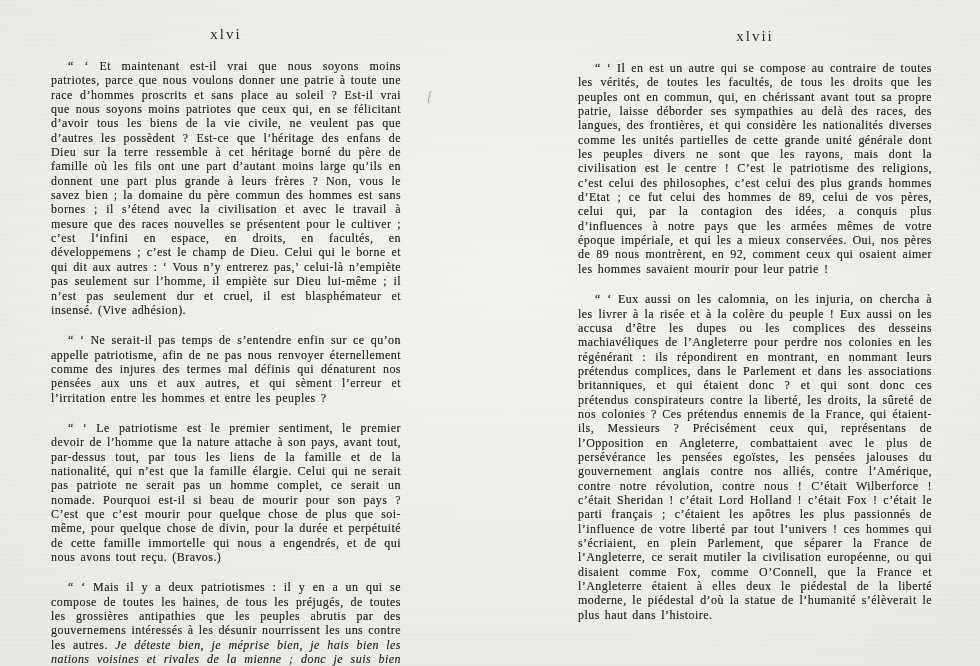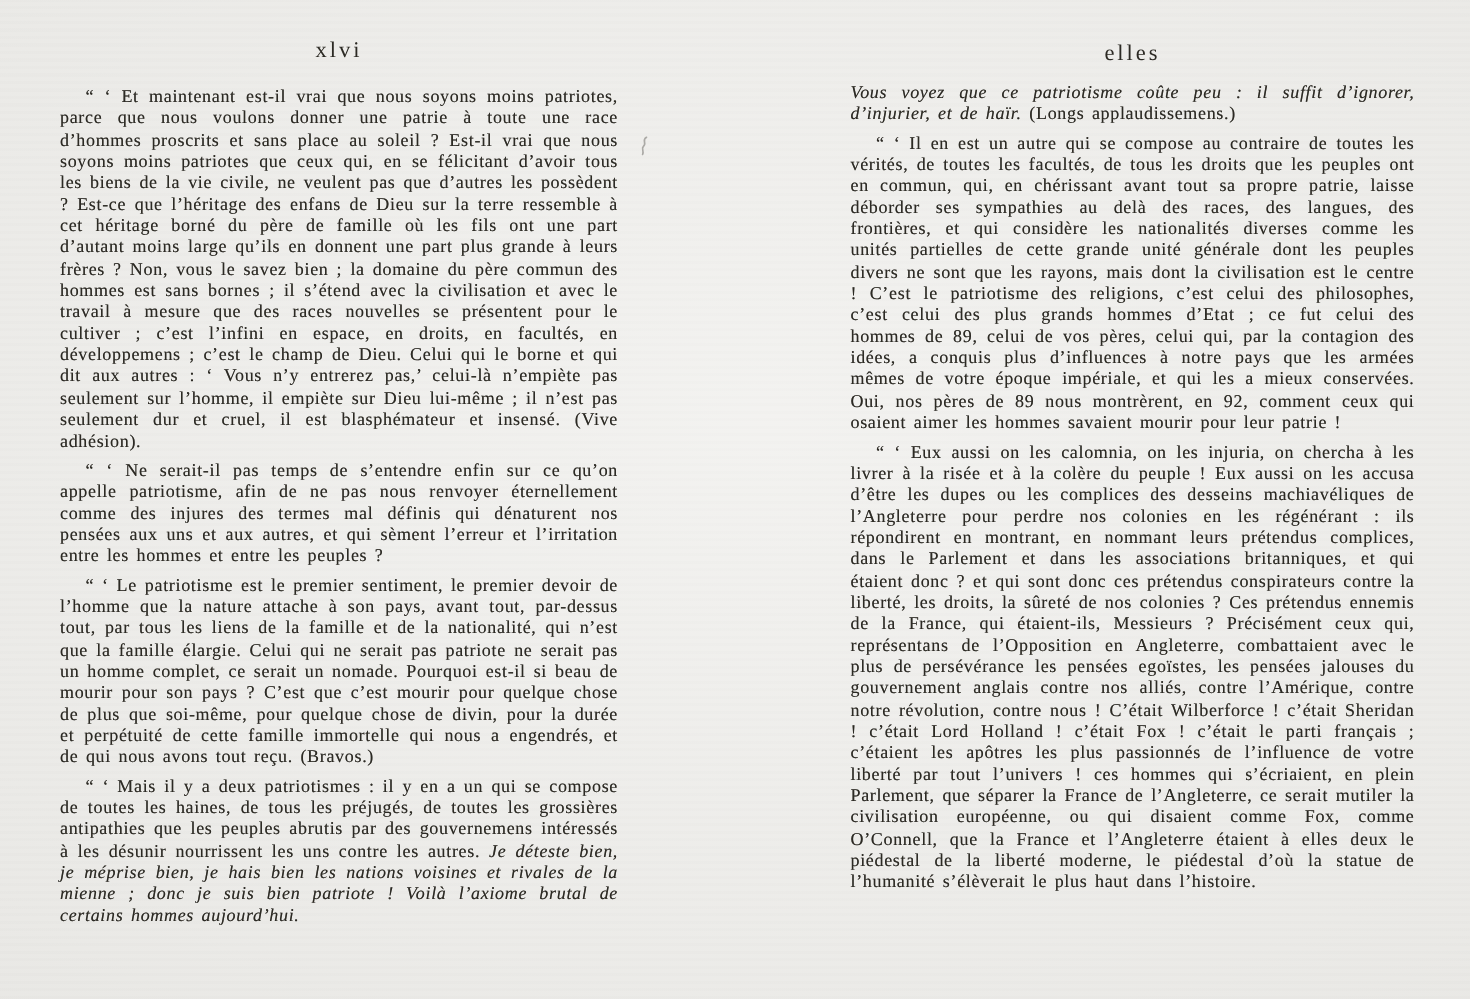--- a/index.html
+++ b/index.html
@@ -23,21 +23,21 @@
     text-align:center; font-size:15px; letter-spacing:2px;
     margin:0 0 14px 0;
   }
   .page-right .folio { margin-bottom:9px; }
   .pagebody {
     font-size:12px; line-height:14.35px;
     text-align:justify; text-justify:inter-word;
     letter-spacing:0.45px; word-spacing:1.6px;
     text-shadow:0 0 0.4px rgba(44,42,36,0.55);
   }
-  .pagebody p { margin:5px; text-indent:17px; }
+  .pagebody p { margin:16px; text-indent:17px; }
   .pagebody p.noindent { text-indent:0; }
   .it { font-style:italic; }
   .pencil-mark { position:absolute; left:424px; top:90px; }
 </style>
 </head>
 <body>
 
 <div class="spread">
 
   <div class="page page-left">
@@ -50,21 +50,20 @@
     </div>
   </div>
 
   <div class="pencil-mark">
     <svg width="11" height="15" viewBox="0 0 11 15" aria-hidden="true">
       <path d="M7 1.5 C3.5 3.5, 7.5 5.5, 5 7.5 C3.2 9, 5.6 10.5, 4.4 13" stroke="#8e8d89" fill="none" stroke-width="1.1" opacity="0.7" stroke-linecap="round"></path>
     </svg>
   </div>
 
   <div class="page page-right">
-    <div class="folio">elles</div>
+    <div class="folio">xlvii</div>
     <div class="pagebody">
-      <p class="noindent"><span class="it">Vous voyez que ce patriotisme coûte peu : il suffit d’ignorer, d’injurier, et de haïr.</span><span>  (Longs applaudissemens.)</span></p>
       <p><span>“ ‘ Il en est un autre qui se compose au contraire de toutes les vérités, de toutes les facultés, de tous les droits que les peuples ont en commun, qui, en chérissant avant tout sa propre patrie, laisse déborder ses sympathies au delà des races, des langues, des frontières, et qui considère les nationalités diverses comme les unités partielles de cette grande unité générale dont les peuples divers ne sont que les rayons, mais dont la civilisation est le centre !  C’est le patriotisme des religions, c’est celui des philosophes, c’est celui des plus grands hommes d’Etat ; ce fut celui des hommes de 89, celui de vos pères, celui qui, par la contagion des idées, a conquis plus d’influences à notre pays que les armées mêmes de votre époque impériale, et qui les a mieux conservées.  Oui, nos pères de 89 nous montrèrent, en 92, comment ceux qui osaient aimer les hommes savaient mourir pour leur patrie !</span></p>
       <p><span>“ ‘ Eux aussi on les calomnia, on les injuria, on chercha à les livrer à la risée et à la colère du peuple !  Eux aussi on les accusa d’être les dupes ou les complices des desseins machiavéliques de l’Angleterre pour perdre nos colonies en les régénérant : ils répondirent en montrant, en nommant leurs prétendus complices, dans le Parlement et dans les associations britanniques, et qui étaient donc ?  et qui sont donc ces prétendus conspirateurs contre la liberté, les droits, la sûreté de nos colonies ?  Ces prétendus ennemis de la France, qui étaient-ils, Messieurs ?  Précisément ceux qui, représentans de l’Opposition en Angleterre, combattaient avec le plus de persévérance les pensées egoïstes, les pensées jalouses du gouvernement anglais contre nos alliés, contre l’Amérique, contre notre révolution, contre nous !  C’était Wilberforce ! c’était Sheridan ! c’était Lord Holland !  c’était Fox !  c’était le parti français ; c’étaient les apôtres les plus passionnés de l’influence de votre liberté par tout l’univers ! ces hommes qui s’écriaient, en plein Parlement, que séparer la France de l’Angleterre, ce serait mutiler la civilisation européenne, ou qui disaient comme Fox, comme O’Connell, que la France et l’Angleterre étaient à elles deux le piédestal de la liberté moderne, le piédestal d’où la statue de l’humanité s’élèverait le plus haut dans l’histoire.</span></p>
     </div>
   </div>
 
 </div>
 
 </body></html>

